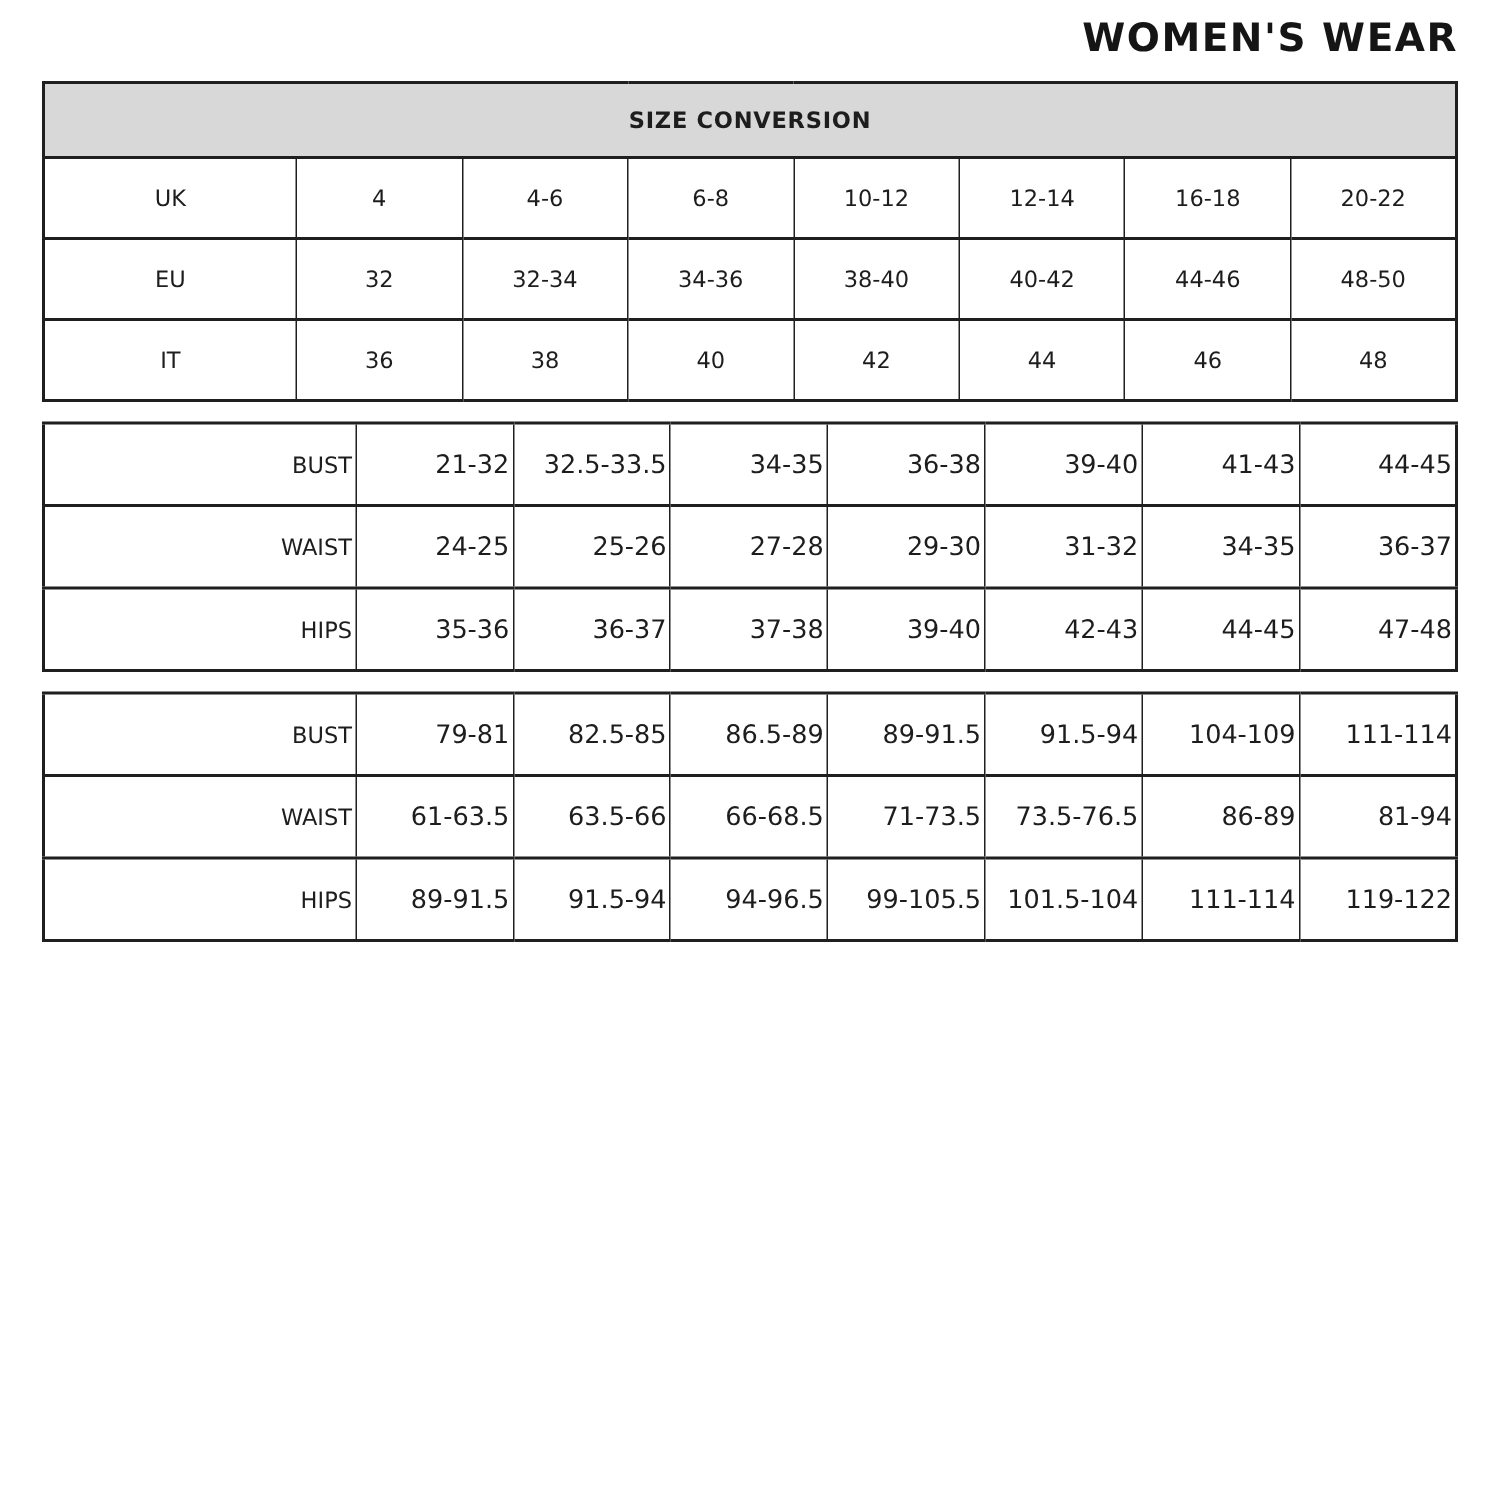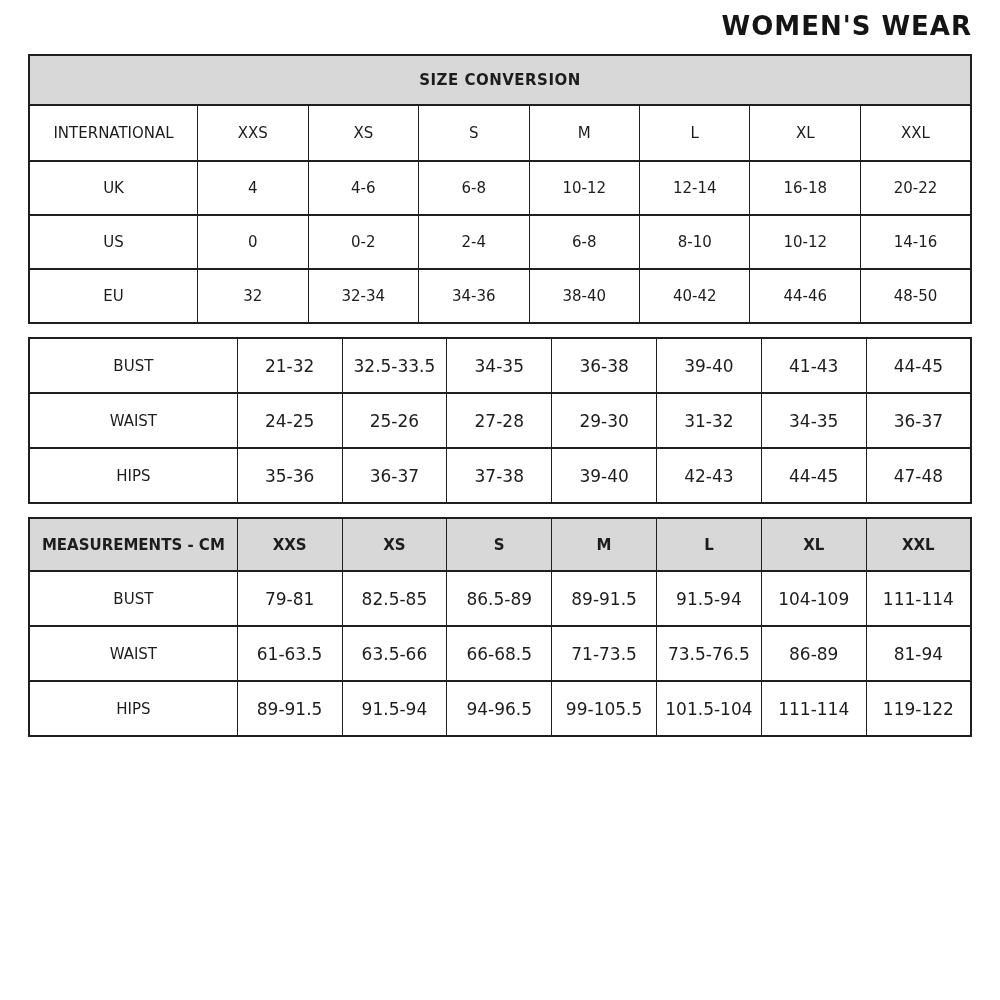--- a/index.html
+++ b/index.html
@@ -59,79 +59,69 @@
   }
   tr.head-row td { height: 54px; font-size: 15px; }
   tr.head-row.gray td {
     background: #d8d8d8;
     font-weight: 700;
     height: 51px;
   }
   tr.head-row.plain td { background: #ffffff; font-weight: 400; }
   tr.data-row td { height: 52px; font-size: 15px; background: #ffffff; }
   table.meas tr.data-row td.val { font-size: 17px; }
-  table.meas tr.data-row td { height: 53px; }
+  table.meas tr.data-row td { height: 53px; text-align: right; }
   td.row-label { font-size: 15px; }
 </style>
 </head>
 <body>
 
 <div class="page">
 
   <h1 class="page-title">WOMEN'S WEAR</h1>
 
   <table class="sizetable sc" id="size-conversion">
     <colgroup>
       <col class="c-label-sc">
       <col span="7" class="c-size-sc">
     </colgroup>
     <tbody>
         <tr class="banner-row">
           <td class="banner" colspan="8">SIZE CONVERSION</td>
         </tr>
-        <tr class="head-row plain">
-          <td class="head row-label">INTERNATIONAL</td>
-          <td class="head">XXS</td>
-          <td class="head">XS</td>
-          <td class="head">S</td>
-          <td class="head">M</td>
-          <td class="head">L</td>
-          <td class="head">XL</td>
-          <td class="head">XXL</td>
-        </tr>
         <tr class="data-row">
           <td class="row-label">UK</td>
           <td class="val">4</td>
           <td class="val">4-6</td>
           <td class="val">6-8</td>
           <td class="val">10-12</td>
           <td class="val">12-14</td>
           <td class="val">16-18</td>
           <td class="val">20-22</td>
         </tr>
         <tr class="data-row">
-          <td class="row-label">US</td>
-          <td class="val">0</td>
-          <td class="val">0-2</td>
-          <td class="val">2-4</td>
-          <td class="val">6-8</td>
-          <td class="val">8-10</td>
-          <td class="val">10-12</td>
-          <td class="val">14-16</td>
-        </tr>
-        <tr class="data-row">
           <td class="row-label">EU</td>
           <td class="val">32</td>
           <td class="val">32-34</td>
           <td class="val">34-36</td>
           <td class="val">38-40</td>
           <td class="val">40-42</td>
           <td class="val">44-46</td>
           <td class="val">48-50</td>
         </tr>
+        <tr class="data-row">
+          <td class="row-label">IT</td>
+          <td class="val">36</td>
+          <td class="val">38</td>
+          <td class="val">40</td>
+          <td class="val">42</td>
+          <td class="val">44</td>
+          <td class="val">46</td>
+          <td class="val">48</td>
+        </tr>
       </tbody>
   </table>
 
   <table class="sizetable meas" id="measurements-in">
     <colgroup>
       <col class="c-label-m">
       <col span="7" class="c-size-m">
     </colgroup>
     <tbody>
         <tr class="data-row">
@@ -166,30 +156,20 @@
         </tr>
       </tbody>
   </table>
 
   <table class="sizetable meas" id="measurements-cm">
     <colgroup>
       <col class="c-label-m">
       <col span="7" class="c-size-m">
     </colgroup>
     <tbody>
-        <tr class="head-row gray">
-          <td class="head row-label">MEASUREMENTS - CM</td>
-          <td class="head">XXS</td>
-          <td class="head">XS</td>
-          <td class="head">S</td>
-          <td class="head">M</td>
-          <td class="head">L</td>
-          <td class="head">XL</td>
-          <td class="head">XXL</td>
-        </tr>
         <tr class="data-row">
           <td class="row-label">BUST</td>
           <td class="val">79-81</td>
           <td class="val">82.5-85</td>
           <td class="val">86.5-89</td>
           <td class="val">89-91.5</td>
           <td class="val">91.5-94</td>
           <td class="val">104-109</td>
           <td class="val">111-114</td>
         </tr>

